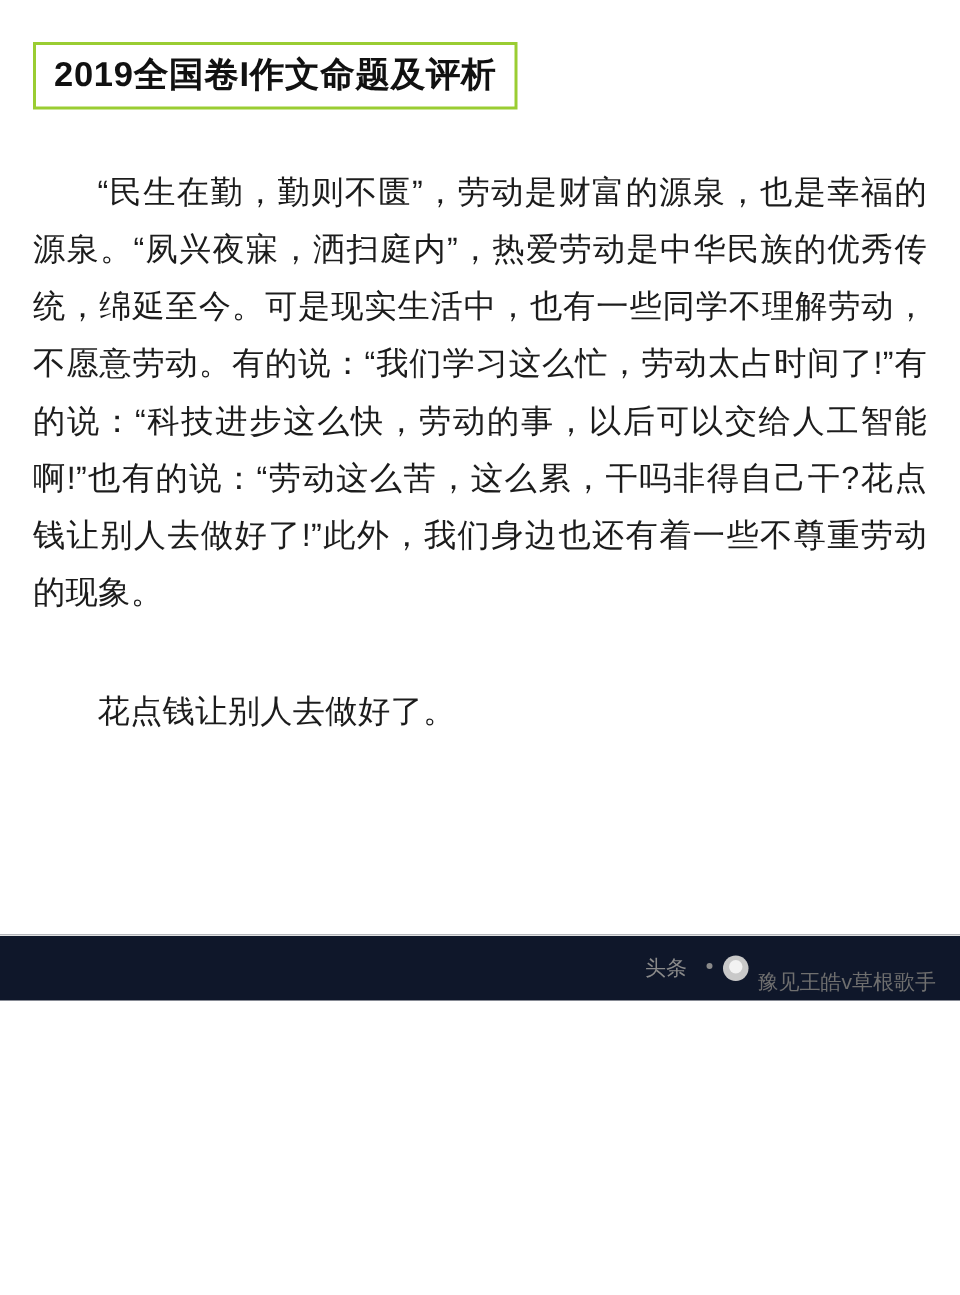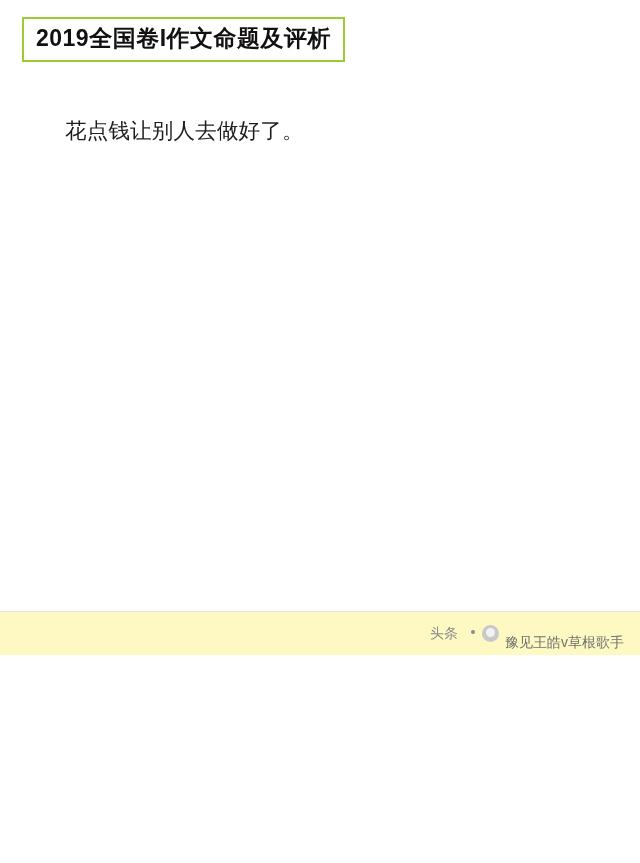--- a/index.html
+++ b/index.html
@@ -12,21 +12,21 @@
     height: 863px;
     font-family: "Liberation Sans", sans-serif;
     color: #1a1a1a;
     position: relative;
     overflow: hidden;
   }
   .page {
     width: 640px;
     height: 667px;
     box-sizing: border-box;
-    padding: 17px 22px 0 22px;
+    padding: 28px 22px 0 22px;
     position: relative;
   }
   .title-wrap {
     display: inline-block;
     border: 2px solid #9acd32;
     padding: 6px 12px 7px 12px;
     margin-bottom: 22px;
   }
   .title {
     font-size: 23px;
@@ -48,25 +48,25 @@
   }
   .para.indent {
     text-indent: 2em;
   }
   .spacer-lg {
     height: 14px;
   }
   .footer {
     position: absolute;
     left: 0;
-    bottom: 12px;
+    bottom: 0;
     width: 640px;
     height: 44px;
     border-top: 1px solid #e2e2e2;
-    background: #fef9c3;
+    background: #0f172a;
     display: flex;
     align-items: center;
     justify-content: flex-end;
     padding-right: 16px;
     box-sizing: border-box;
   }
   .footer-brand {
     font-size: 14px;
     color: #8a8a8a;
     margin-right: 6px;
@@ -109,20 +109,21 @@
 <body>
 
 <div class="page">
 
   <div class="title-wrap">
     <div class="title">2019全国卷I作文命题及评析</div>
   </div>
 
   <div class="body-text">
     <div class="spacer-lg"></div>
+    <p class="para indent">“民生在勤，勤则不匮”，劳动是财富的源泉，也是幸福的源泉。“夙兴夜寐，洒扫庭内”，热爱劳动是中华民族的优秀传统，绵延至今。可是现实生活中，也有一些同学不理解劳动，不愿意劳动。有的说：“我们学习这么忙，劳动太占时间了!”有的说：“科技进步这么快，劳动的事，以后可以交给人工智能啊!”也有的说：“劳动这么苦，这么累，干吗非得自己干?花点钱让别人去做好了!”此外，我们身边也还有着一些不尊重劳动的现象。</p>
     <div class="spacer-lg"></div>
     <p class="para indent">花点钱让别人去做好了。</p>
     <div class="spacer-lg"></div>
   </div>
 
   <div class="footer">
     <span class="footer-brand">头条</span>
     <span class="footer-dot"></span>
     <span class="avatar"></span>
     <span class="footer-user">豫见王皓v草根歌手</span>

